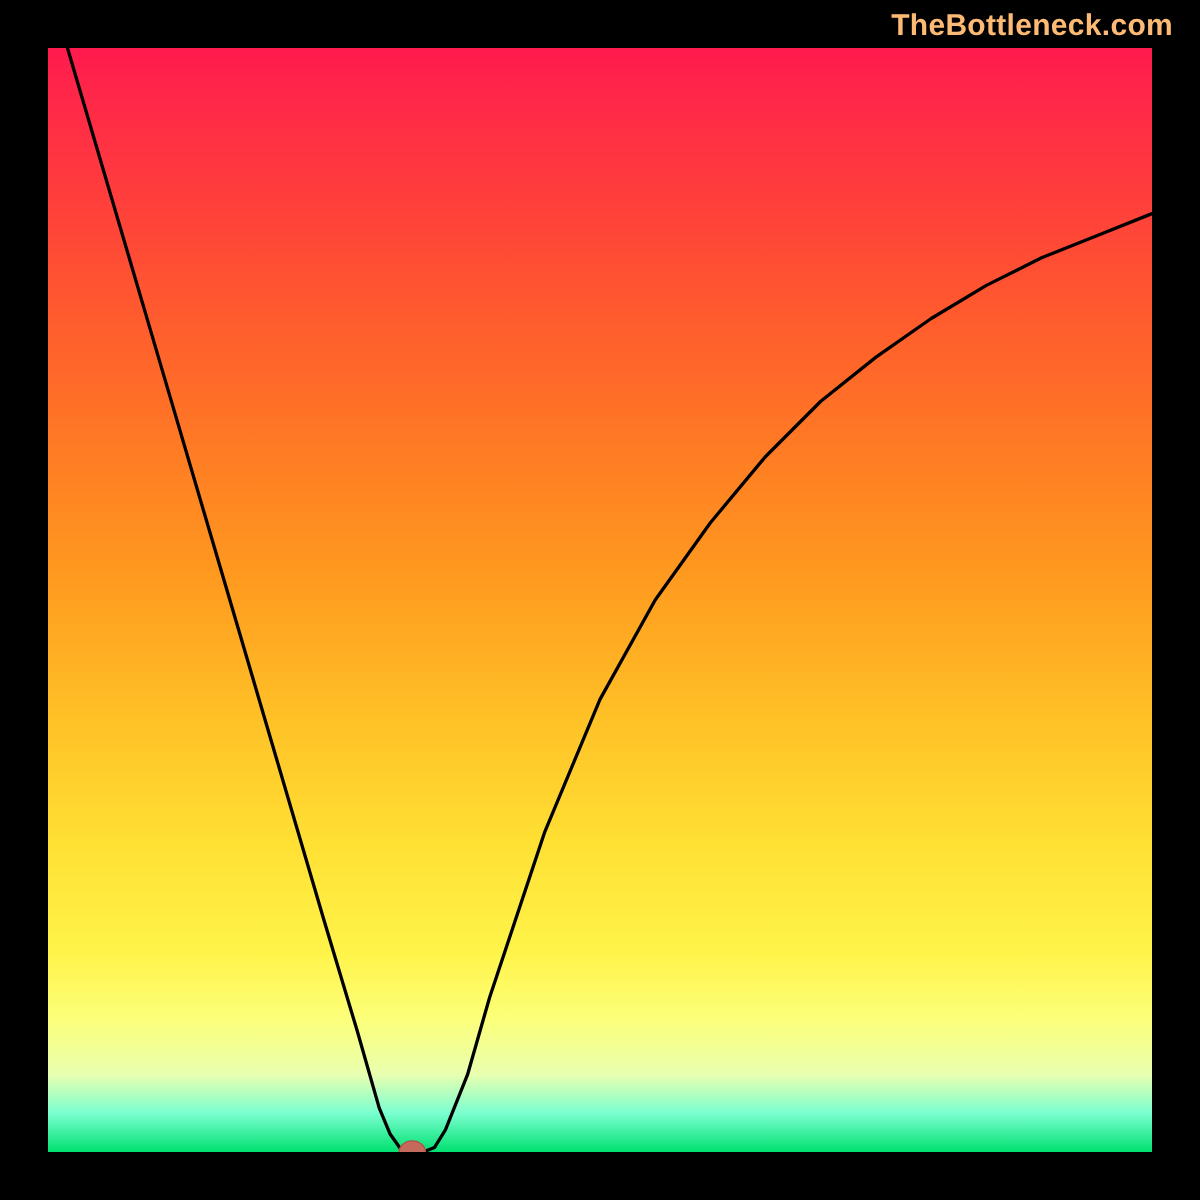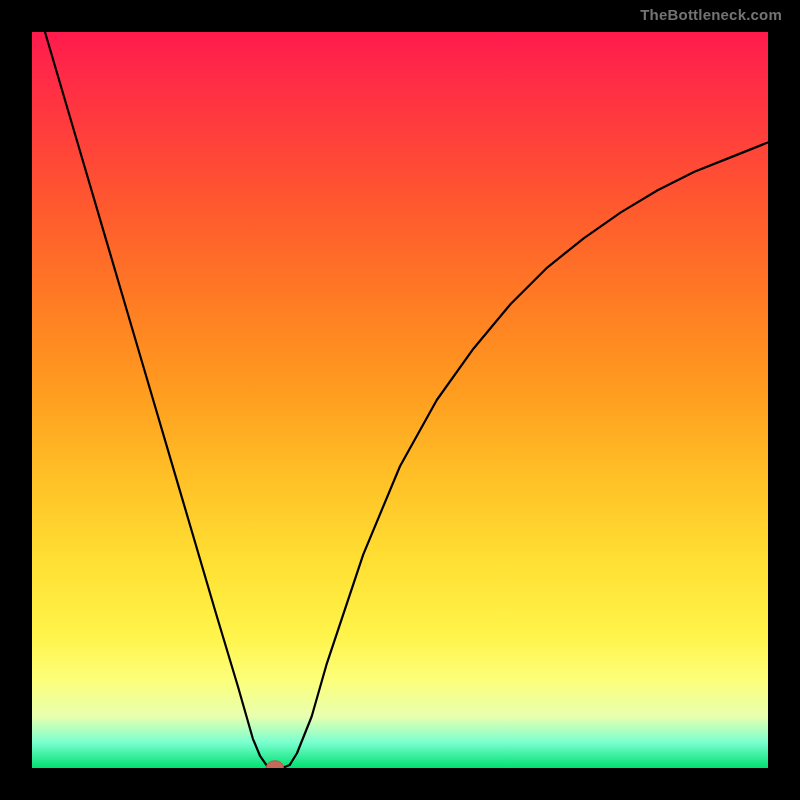--- a/index.html
+++ b/index.html
@@ -36,22 +36,22 @@
       #fcff7a 88%,
       #e8ffb0 93%,
       #7affd0 96.5%,
       #00e070 100%
     );
   }
   .watermark {
     position: absolute;
     top: 6px;
     right: 18px;
-    color: #737373;
-    font-size: 15px;
+    color: #fdba74;
+    font-size: 20px;
     letter-spacing: 0.2px;
     font-weight: 600;
     pointer-events: none;
   }
   svg.curve {
     position: absolute;
     left: 0;
     top: 0;
     width: 736px;
     height: 736px;

